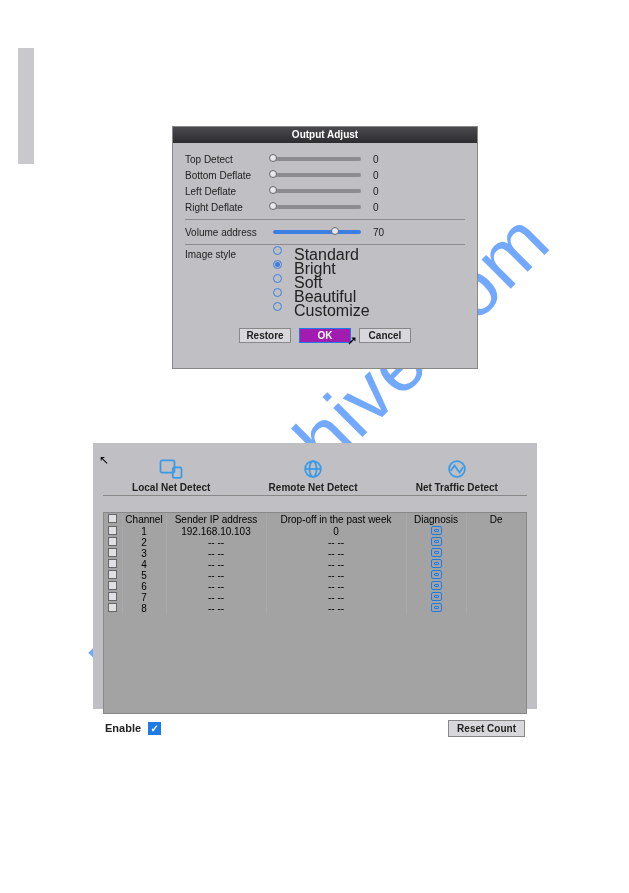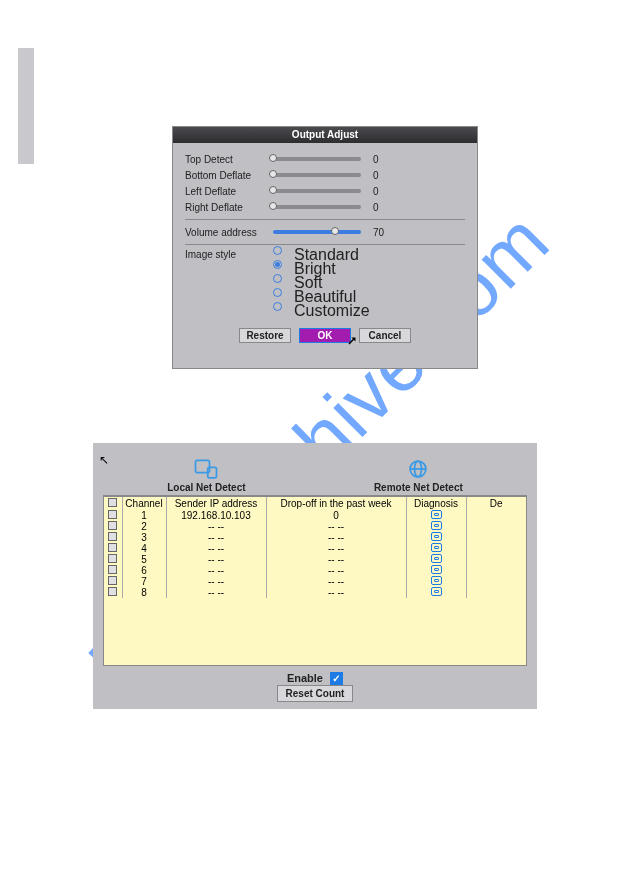--- a/index.html
+++ b/index.html
@@ -31,31 +31,31 @@
 
   
   .pnl2 { position: absolute; left: 93px; top: 443px; width: 444px; height: 266px; background: #bfbfc4; font-size: 11px; }
   .pnl2 .cursor2 { position: absolute; left: 6px; top: 10px; font-size: 12px; color: #000; }
   .pnl2 .tabs { display: flex; justify-content: space-around; align-items: flex-end; height: 50px; padding: 17px 10px 0 10px; }
   .pnl2 .tab { text-align: center; font-size: 10px; font-weight: bold; color: #222; }
   .pnl2 .tab .ico { display: flex; justify-content: center; margin-bottom: 2px; }
   .pnl2 .tab svg { width: 28px; height: 22px; stroke: #3b9ae6; fill: none; stroke-width: 2; }
   .pnl2 .tabline { border: none; border-top: 1px solid #888; margin: 2px 10px 0 10px; }
 
-  .pnl2 .tablewrap { margin: 0 10px 0 10px; background: #fef9c3; border: 1px solid #888; height: 170px; overflow: hidden; font-size: 10px; }
+  .pnl2 .tablewrap { margin: 16px 10px 0 10px; background: #a3a3a3; border: 1px solid #888; height: 202px; overflow: hidden; font-size: 10px; }
   .pnl2 table { width: 100%; border-collapse: collapse; }
   .pnl2 th { font-weight: normal; text-align: center; padding: 1px 2px; border-right: 1px solid #aaa; white-space: nowrap; }
   .pnl2 th:last-child { border-right: none; }
   .pnl2 td { text-align: center; padding: 0 2px; height: 11px; line-height: 11px; border-right: 1px solid #aaa; }
   .pnl2 td:last-child { border-right: none; }
   .pnl2 .chk { width: 9px; height: 9px; border: 1px solid #666; display: inline-block; background: #e0e0e4; }
   .pnl2 .diagico { width: 11px; height: 9px; display: inline-block; border: 1px solid #1e7be6; border-radius: 2px; position: relative; }
   .pnl2 .diagico::after { content: ""; position: absolute; left: 2px; top: 2px; right: 2px; bottom: 2px; border: 1px solid #1e7be6; border-radius: 1px; }
 
-  .pnl2 .footer { display: flex; justify-content: space-between; align-items: center; padding: 6px 12px; font-size: 11px; font-weight: bold; color: #222; flex-direction: column; }
+  .pnl2 .footer { display: flex; justify-content: space-between; align-items: center; padding: 6px 12px; font-size: 11px; font-weight: bold; color: #222; }
   .pnl2 .enablechk { width: 13px; height: 13px; background: #1e7be6; border: 1px solid #1e7be6; display: inline-flex; align-items:center; justify-content:center; color:#fff; font-size:10px; margin-left: 4px; }
   .pnl2 .resetbtn { background: #d8d8dc; border: 1px solid #888; padding: 2px 8px; font-size: 10px; }
   .col-chk { width: 18px; }
   .col-ch { width: 44px; }
   .col-ip { width: 100px; }
   .col-drop { width: 140px; }
   .col-diag { width: 60px; }
 </style>
 </head>
 <body>
@@ -174,20 +174,29 @@
     </div>
     <div class="tab">
       <div class="ico">
         <svg viewBox="0 0 32 24">
             <circle cx="16" cy="12" r="9"></circle>
             <ellipse cx="16" cy="12" rx="4" ry="9"></ellipse>
             <line x1="7" y1="12" x2="25" y2="12"></line>
           </svg>
       </div>
       <div>Remote Net Detect</div>
+    </div>
+    <div class="tab">
+      <div class="ico">
+        <svg viewBox="0 0 32 24">
+            <circle cx="16" cy="12" r="9"></circle>
+            <path d="M9 14 L13 8 L19 16 L23 10"></path>
+          </svg>
+      </div>
+      <div>Net Traffic Detect</div>
     </div>
   </div>
   <hr class="tabline">
 
   <div class="tablewrap">
     <table>
       <thead>
         <tr>
           <th class="col-chk"><span class="chk"></span></th>
           <th class="col-ch">Channel</th>

